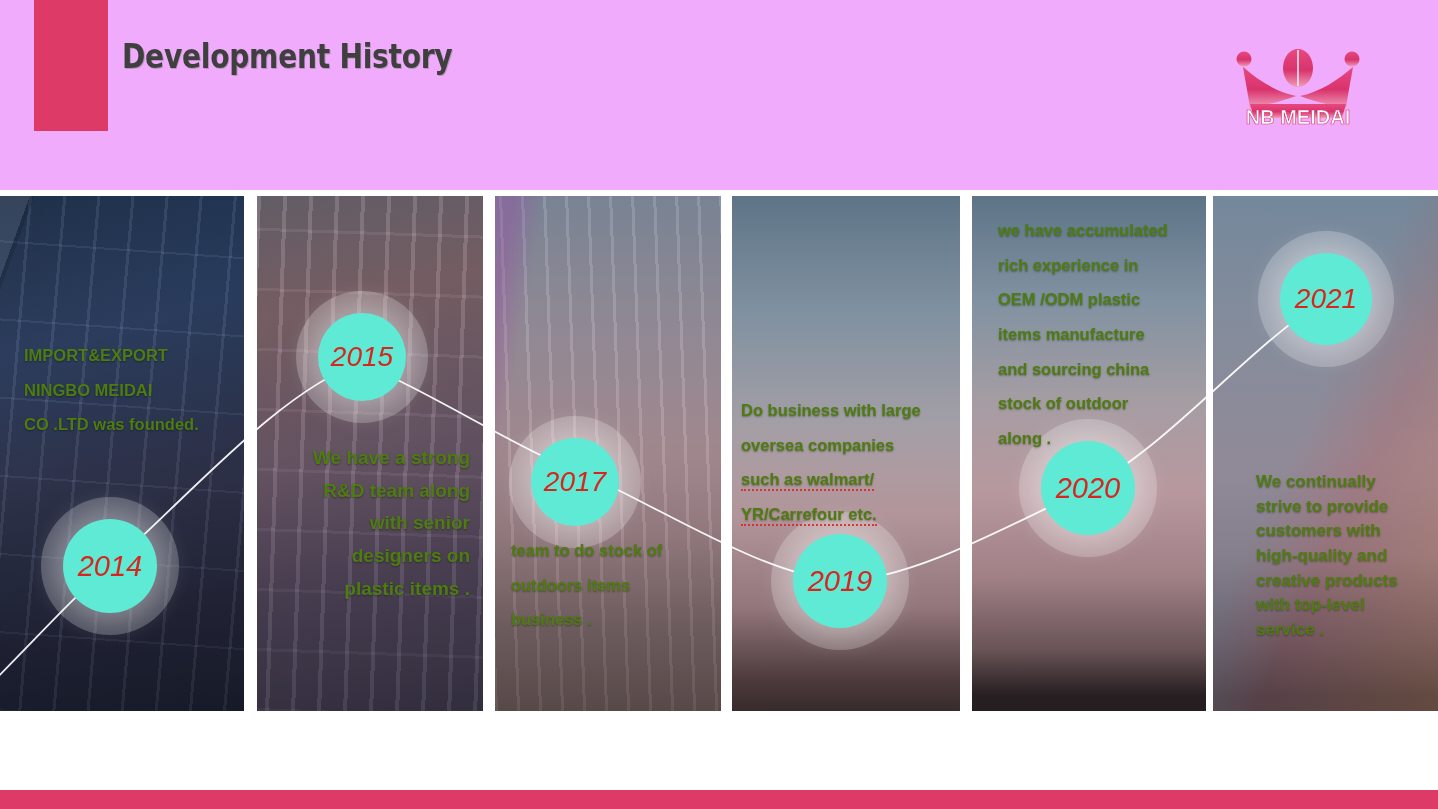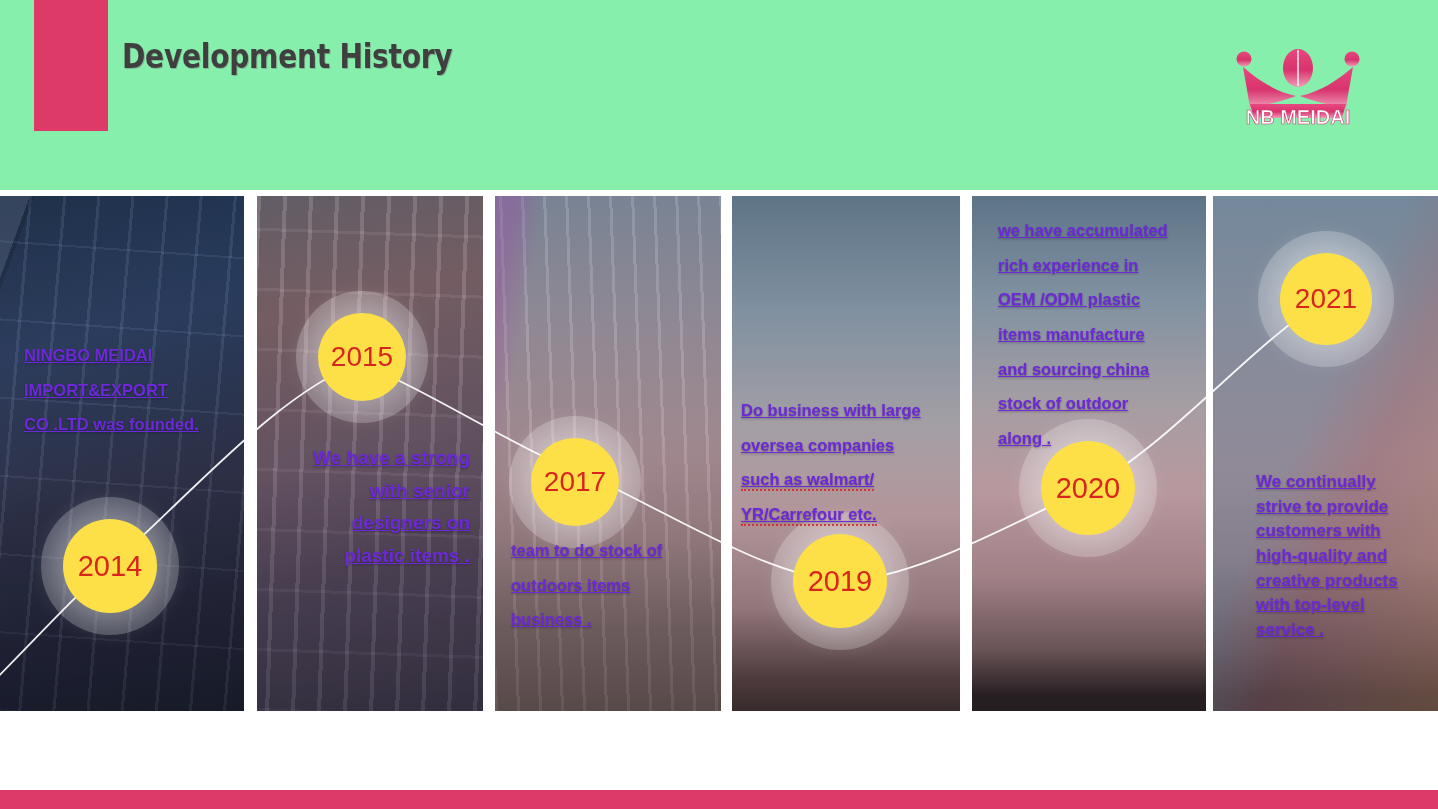--- a/index.html
+++ b/index.html
@@ -4,21 +4,21 @@
 <style>
   * { margin:0; padding:0; box-sizing:border-box; }
   html,body { width:1438px; height:809px; overflow:hidden; }
   body {
     background:#ffffff;
     font-family:"Liberation Sans", sans-serif;
     position:relative;
   }
 
   
-  #header-bar { position:absolute; left:0; top:0; width:1438px; height:190px; background:#86efac; }
+  #header-bar { position:absolute; left:0; top:0; width:1438px; height:190px; background:#f0abfc; }
   #title-accent-block {
     position:absolute; left:34px; top:0; width:74px; height:131px;
     background:#DD3A68;
   }
   #slide-title {
     position:absolute; left:122px; top:36px;
     font-size:34px; font-weight:bold; color:#3F3F3F;
     font-family:"DejaVu Sans Condensed","Liberation Sans Narrow","Liberation Sans", sans-serif;
     letter-spacing:-0.3px;
     transform:scaleX(0.92); transform-origin:left center;
@@ -92,37 +92,37 @@
   #connector-layer {
     position:absolute; left:0; top:195px; width:1438px; height:517px;
     pointer-events:none;
   }
 
   
   .year-node {
     position:absolute;
     display:flex; align-items:center; justify-content:center;
     border-radius:50%;
-    background:#fde047;
+    background:#5eead4;
     box-shadow:0 0 0 22px rgba(255,255,255,0.22), 0 0 26px 10px rgba(255,255,255,0.30);
+    font-style:italic;
   }
   .year-label {
     color:#D8261F;
     font-weight:400;
     font-family:"Liberation Sans", sans-serif;
     line-height:1;
   }
 
   
   .panel-text {
     position:absolute;
-    color:#6d28d9;
+    color:#4d7c0f;
     z-index:3;
     text-shadow:0 1px 2px rgba(0,0,0,0.35);
-    text-decoration:underline;
   }
   .txt-loose { line-height:2.1; font-size:16.5px; font-weight:600; }
   .txt-center { text-align:right; font-size:19px; font-weight:bold; line-height:1.72; }
   .txt-tight { font-size:17px; font-weight:bold; line-height:1.45; }
 
   .spell-error { border-bottom:2px dotted rgba(220,40,40,0.9); padding-bottom:1px; }
 
   
   #footer-bar {
     position:absolute; left:0; top:790px; width:1438px; height:19px;
@@ -222,27 +222,28 @@
 
 <div class="year-node" style="left:1041px; top:441px; width:94px; height:94px;">
   <span class="year-label" style="font-size:29px;">2020</span>
 </div>
 
 <div class="year-node" style="left:1280px; top:253px; width:92px; height:92px;">
   <span class="year-label" style="font-size:28px;">2021</span>
 </div>
 
 <div class="panel-text txt-loose" style="left:24px; top:338px; width:225px;">
+  <div>IMPORT&amp;EXPORT</div>
   <div>NINGBO  MEIDAI</div>
-  <div>IMPORT&amp;EXPORT</div>
   <div>CO .LTD  was founded.</div>
 </div>
 
 <div class="panel-text txt-center" style="left:272px; top:442px; width:198px;">
   <div>We have a strong</div>
+  <div>R&amp;D team along</div>
   <div>with senior</div>
   <div>designers on</div>
   <div>plastic items .</div>
 </div>
 
 <div class="panel-text txt-loose" style="left:511px; top:533px; width:210px;">
   <div>team to do  stock of</div>
   <div>outdoors  items</div>
   <div>business .</div>
 </div>

